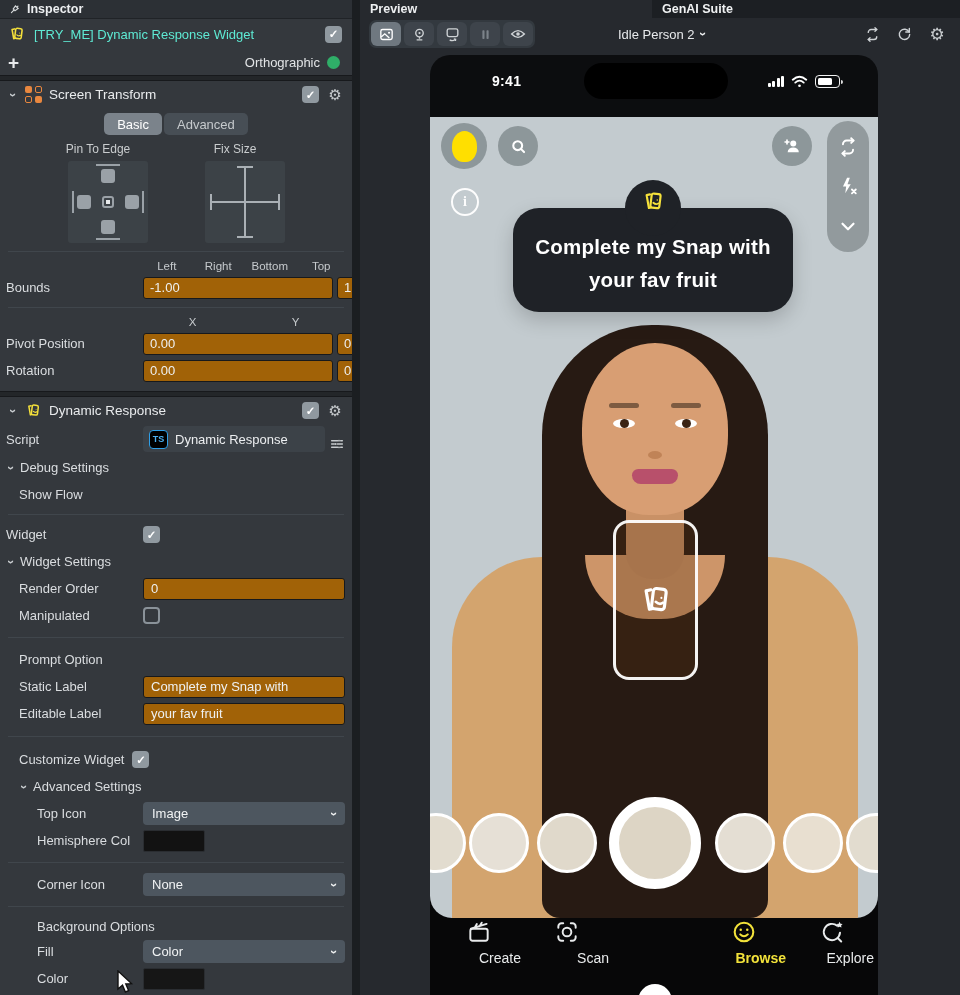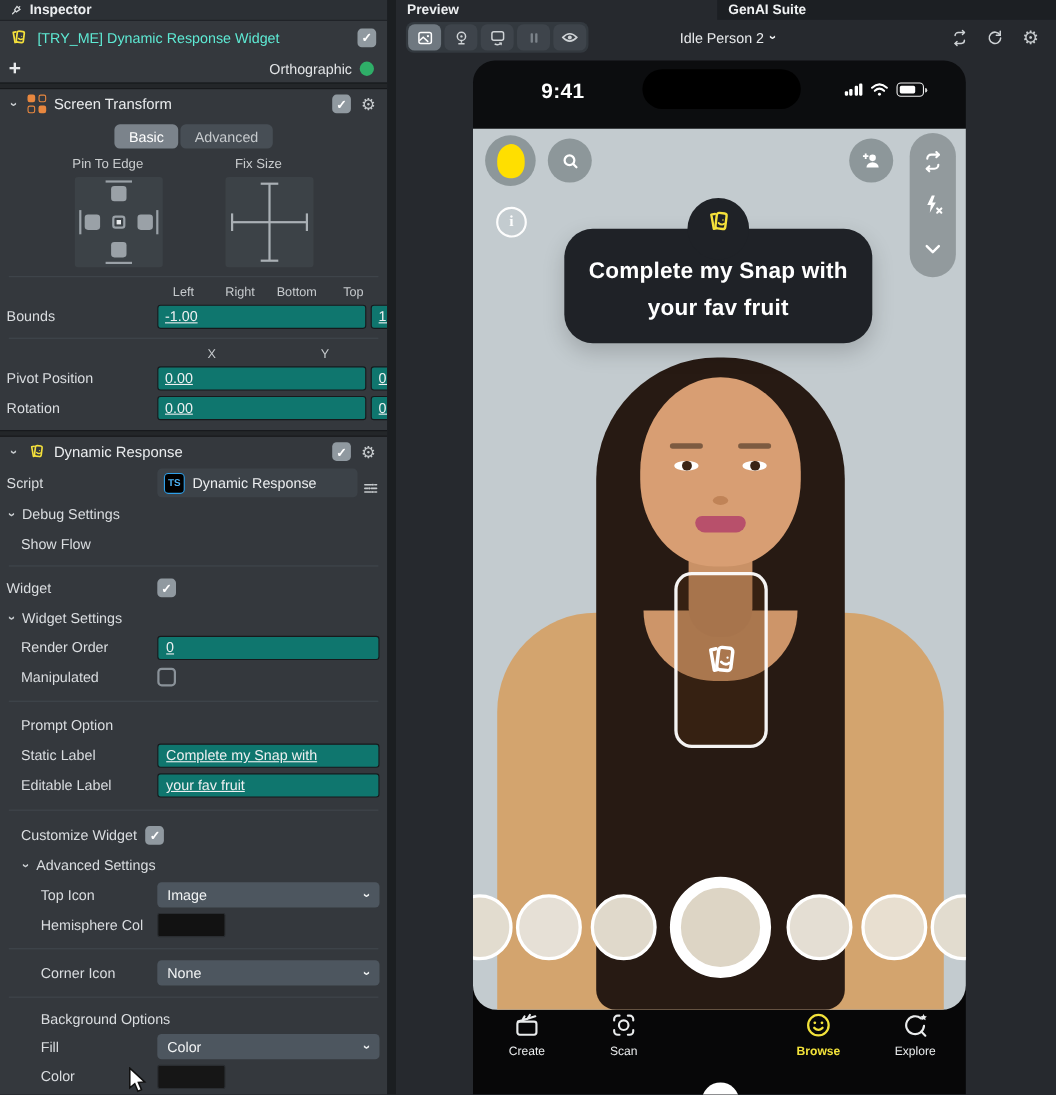--- a/index.html
+++ b/index.html
@@ -59,22 +59,22 @@
   .pbox .ctr { position:absolute; left:34px; top:35px; width:12px; height:12px; border:2px solid #9aa1a7;
     border-radius:3px; }
   .pbox .ctr::after { content:""; position:absolute; left:2px; top:2px; width:4px; height:4px; background:#e8eaec; }
   .fbox .ln { position:absolute; background:#aab0b5; }
 
   .irow { position:relative; height:27px; display:flex; align-items:center; padding-left:6px; color:#dadde0; }
   .irow.i1 { padding-left:19px; } .irow.i2 { padding-left:37px; }
   .ctrl { position:absolute; left:143px; width:202px; display:flex; align-items:flex-end; gap:4px; }
   .hdr { height:16px; }
   .hdr .ctrl span { flex:1; text-align:center; color:#c6cacd; font-size:11.5px; }
-  .tinput { height:22px; background:#0f766e; border:1px solid #17191c; border-radius:3px;
-    color:#eef0f1; font-size:13px; padding:0 7px; width:100%; font-family:inherit; outline:none;text-decoration:underline; }
+  .tinput { height:22px; background:#a16207; border:1px solid #17191c; border-radius:3px;
+    color:#eef0f1; font-size:13px; padding:0 7px; width:100%; font-family:inherit; outline:none; }
   .tinput.cell { flex:1; width:auto; padding:0 6px; }
   .dd { height:23px; background:#4d565f; border-radius:4px; color:#f1f3f4; display:flex;
     align-items:center; padding:0 9px; width:100%; font-size:13px; }
   .dd .sp { flex:1; }
   .scriptbox { flex:1; height:26px; background:#3c4248; border-radius:4px; display:flex;
     align-items:center; gap:7px; padding:0 6px; color:#eceef0; }
   .ts { width:19px; height:19px; border:1.5px solid #2f9fe8; border-radius:4px; background:#000000;
     color:#4db1f2; font-size:9px; font-weight:bold; display:flex; align-items:center; justify-content:center; }
   .swatch { width:62px; height:22px; border-radius:2px; background:#121212; border:1px solid #2a2d31; }
 
@@ -91,21 +91,21 @@
     display:flex; align-items:center; justify-content:center; }
   .segbtn.active { background:#6f7880; color:#fff; }
   .segbtn.dim { color:#7c838a; }
   .person { position:absolute; left:258px; display:flex; align-items:center; gap:6px; color:#e8eaec; font-size:13px; }
   .pv-right { position:absolute; right:14px; display:flex; gap:15px; color:#ced2d5; align-items:center; }
 
   
   .phone { position:absolute; left:78px; top:55px; width:448px; height:940px; }
   .statusbar { position:absolute; left:0; top:0; width:448px; height:62px; background:#0c0d0f;
     border-radius:20px 20px 0 0; }
-  .sb-time { position:absolute; left:62px; top:18px; color:#fff; font-size:19px; font-weight:bold; letter-spacing:.3px; }
+  .sb-time { position:absolute; left:62px; top:18px; color:#fff; font-size:14px; font-weight:bold; letter-spacing:.3px; }
   .island { position:absolute; left:154px; top:8px; width:144px; height:36px; background:#000; border-radius:18px; }
   .sb-right { position:absolute; right:38px; top:20px; display:flex; align-items:center; gap:7px; }
   .sig { display:flex; align-items:flex-end; gap:1.5px; }
   .sig i { width:3px; background:#fff; border-radius:1px; display:block; }
   .bat { position:relative; width:25px; height:13px; border:1.5px solid rgba(255,255,255,.95);
     border-radius:4px; padding:2px; }
   .bat i { display:block; width:14px; height:100%; background:#fff; border-radius:1.5px; }
   .bat::after { content:""; position:absolute; right:-4px; top:4px; width:2px; height:4px;
     background:rgba(255,255,255,.85); border-radius:0 2px 2px 0; }
 
@@ -156,21 +156,21 @@
     border:3px solid rgba(255,255,255,.95); border-radius:16px; background:rgba(90,50,18,.30);
     display:flex; align-items:center; justify-content:center; color:#fff; }
 
   .lens { position:absolute; width:60px; height:60px; border-radius:50%; border:3px solid #fff;
     background:#e2dccf; top:696px; }
   .lens-main { position:absolute; left:179px; top:680px; width:92px; height:92px; border-radius:50%;
     border:10px solid #fff; background:#ddd5c5; }
 
   .navbar { position:absolute; left:0; top:840px; width:448px; height:100px; background:#070708; z-index:1; }
   .nav-item { position:absolute; top:24px; width:84px; text-align:center; color:#e9ebec; }
-  .nav-item .lab { font-size:11px; margin-top:5px; }
+  .nav-item .lab { font-size:14px; margin-top:5px;text-align:right; }
   .nav-item.active { color:#f2e23a; }
   .shutter-x { position:absolute; left:208px; top:89px; width:34px; height:34px; background:#fff;
     border-radius:50%; color:#111; font-size:15px; font-weight:bold; display:flex;
     align-items:center; justify-content:center; }
   .shutter-x::after { content:"\2715"; }
 
   .cursor { position:absolute; left:114px; top:970px; z-index:50; }
   svg { display:block; }
 </style>
 </head>

